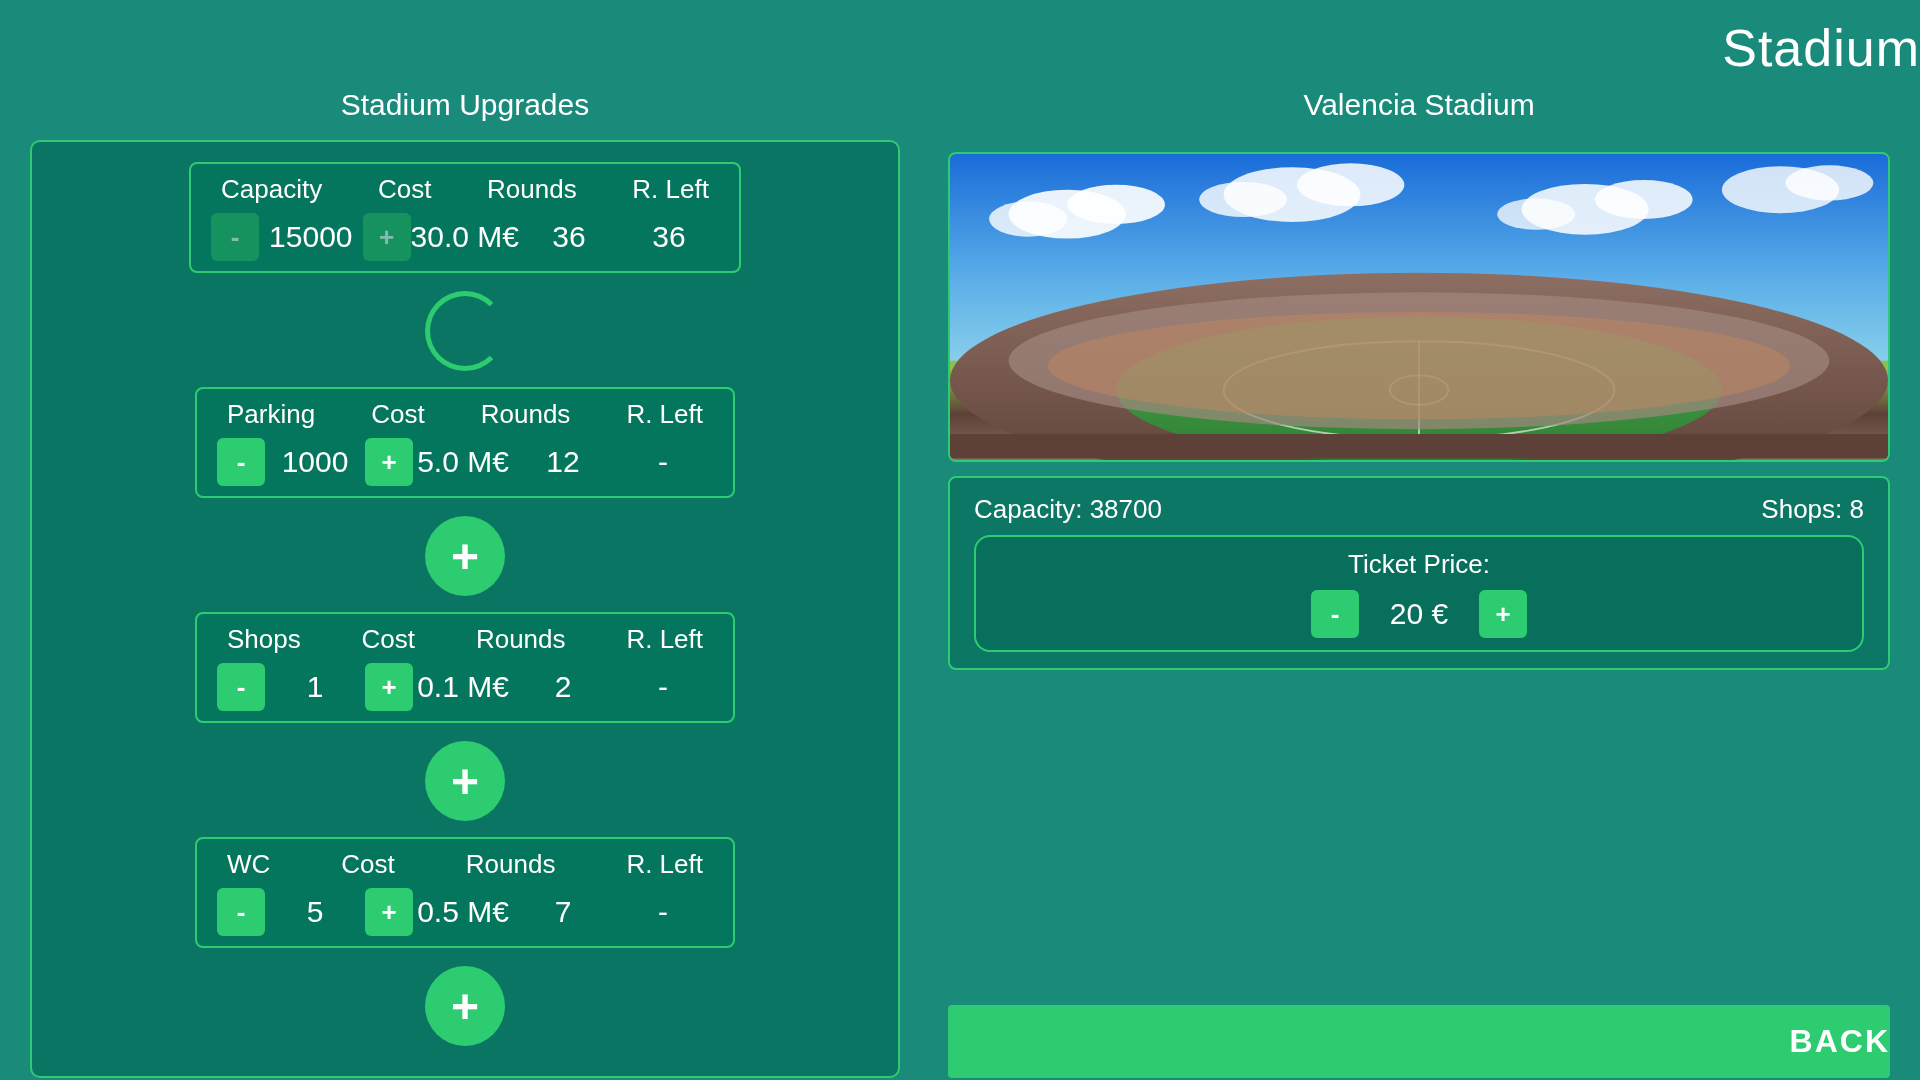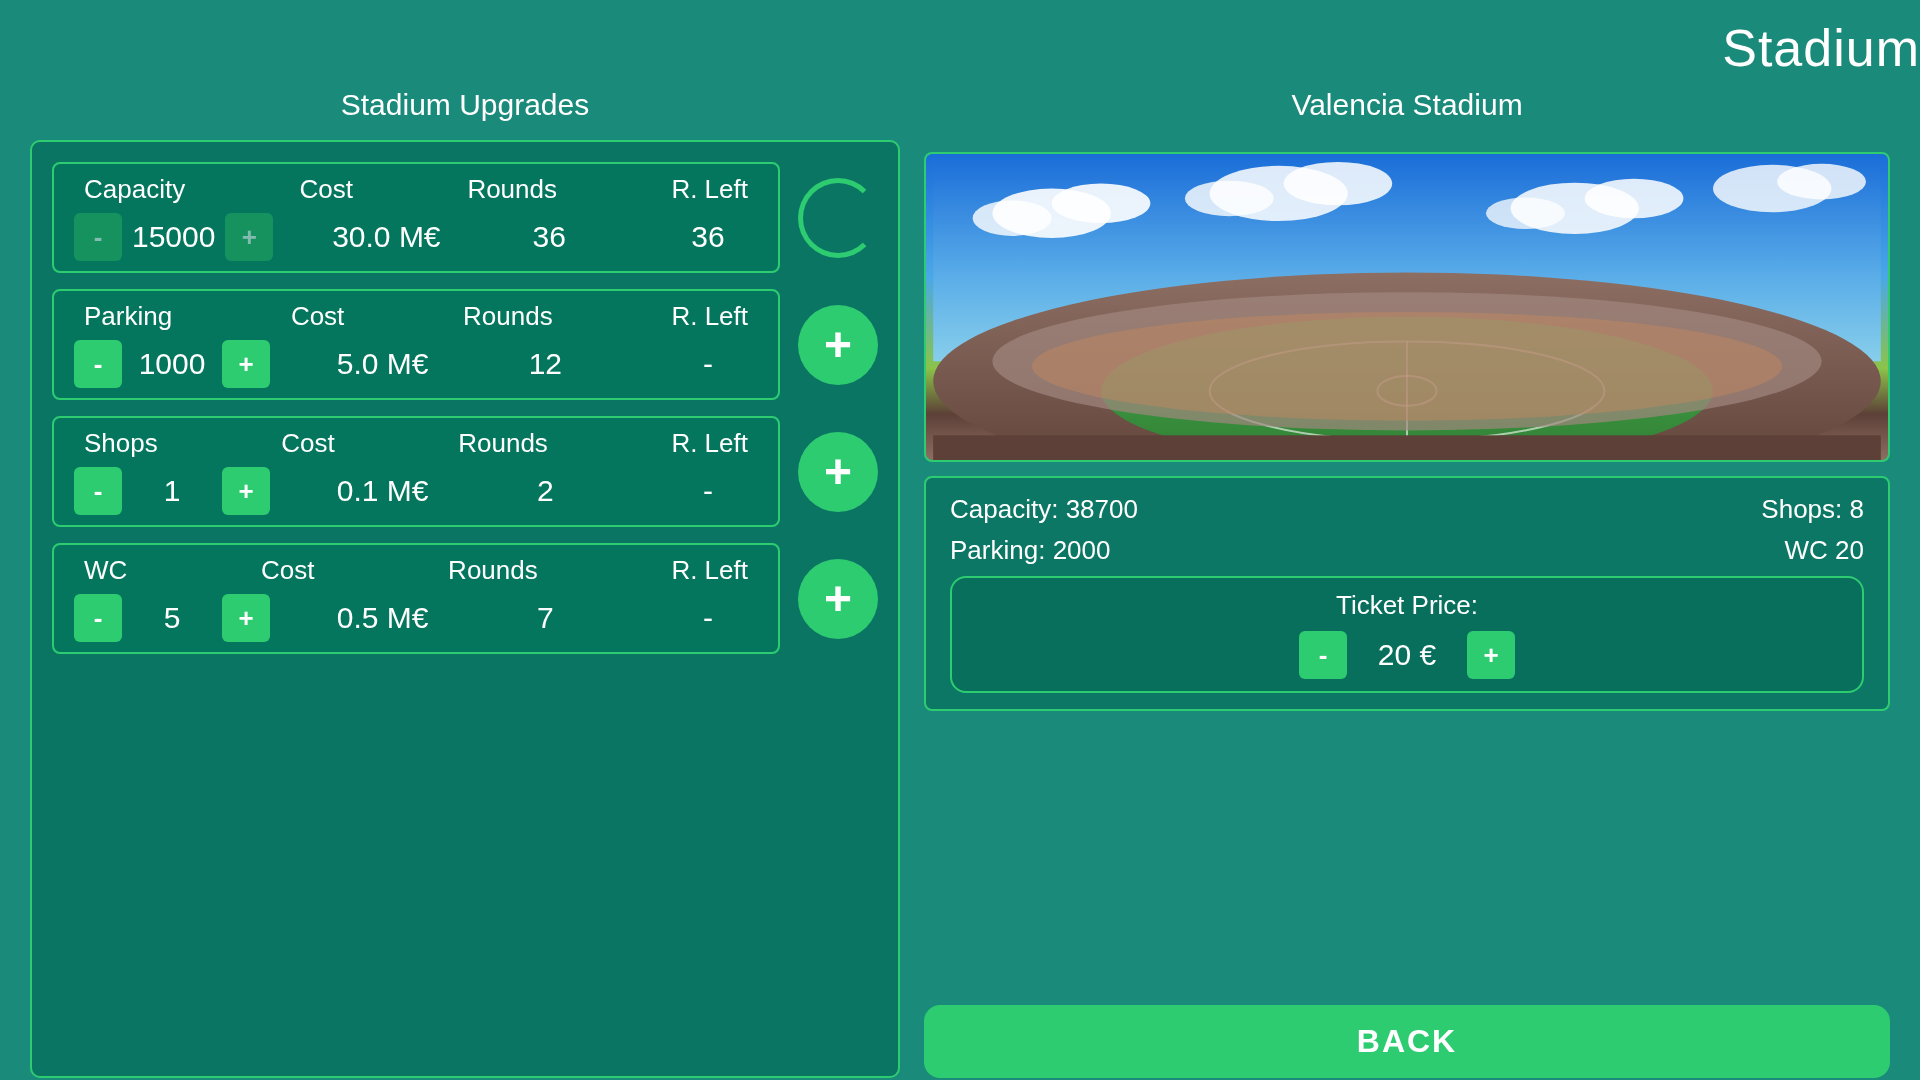--- a/index.html
+++ b/index.html
@@ -17,21 +17,21 @@
       font-size: 52px;
       font-weight: 400;
       padding: 18px 0 10px 0;
       letter-spacing: 1px;
     }
 
     .main-layout {
       display: flex;
       flex-direction: row;
       padding: 0 30px;
-      gap: 24px;
+      gap: 48px;
       height: calc(1080px - 90px);
     }
 
     
     .left-panel {
       flex: 0 0 870px;
       display: flex;
       flex-direction: column;
     }
 
@@ -48,21 +48,21 @@
       border-radius: 10px;
       padding: 20px 20px;
       display: flex;
       flex-direction: column;
       gap: 16px;
       flex: 1;
     }
 
     .upgrade-row-wrapper {
       display: flex;
-      flex-direction: row;
+      flex-direction: column;
       align-items: center;
       gap: 18px;
     }
 
     .upgrade-card {
       flex: 1;
       background: rgba(0,120,90,0.5);
       border: 2px solid #2ecc71;
       border-radius: 8px;
       padding: 10px 20px;
@@ -219,29 +219,30 @@
     .ticket-stepper {
       display: flex;
       align-items: center;
       justify-content: center;
       gap: 20px;
     }
 
     .back-btn {
       background: #2ecc71;
       border: none;
-      border-radius: 16px;
+      border-radius: 4px;
       color: white;
       font-size: 32px;
       font-weight: bold;
       letter-spacing: 2px;
       padding: 18px 0;
       cursor: pointer;
       width: 100%;
       margin-top: auto;
+      text-align: right;
     }
   </style>
 </head>
 <body>
 
 <h1 class="page-title">Stadium</h1>
 
 <div class="main-layout">
 
   <div class="left-panel">
@@ -394,30 +395,20 @@
       <div class="stats-row">
         <span>
           <span>Capacity:</span>
           <span>38700</span>
         </span>
         <span>
           <span>Shops:</span>
           <span>8</span>
         </span>
       </div>
-      <div class="stats-row">
-        <span>
-          <span>Parking:</span>
-          <span>2000</span>
-        </span>
-        <span>
-          <span>WC</span>
-          <span>20</span>
-        </span>
-      </div>
 
       <div class="ticket-box">
         <div class="ticket-label">Ticket Price:</div>
         <div class="ticket-stepper">
           <button class="btn-step">-</button>
           <span class="value-text">20 €</span>
           <button class="btn-step">+</button>
         </div>
       </div>
     </div>

